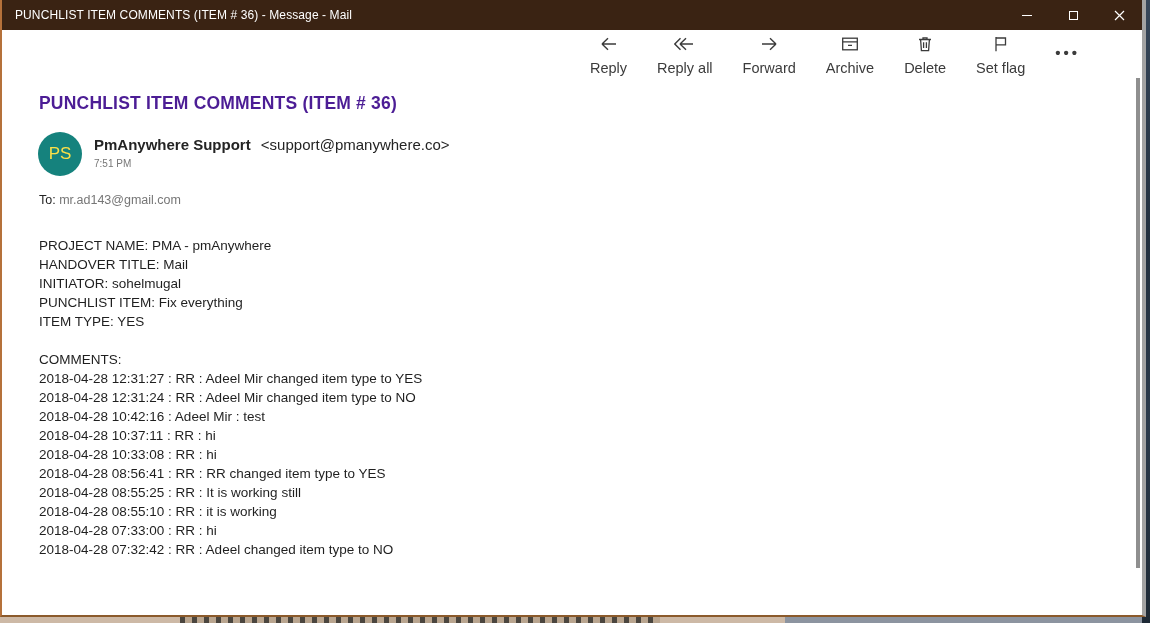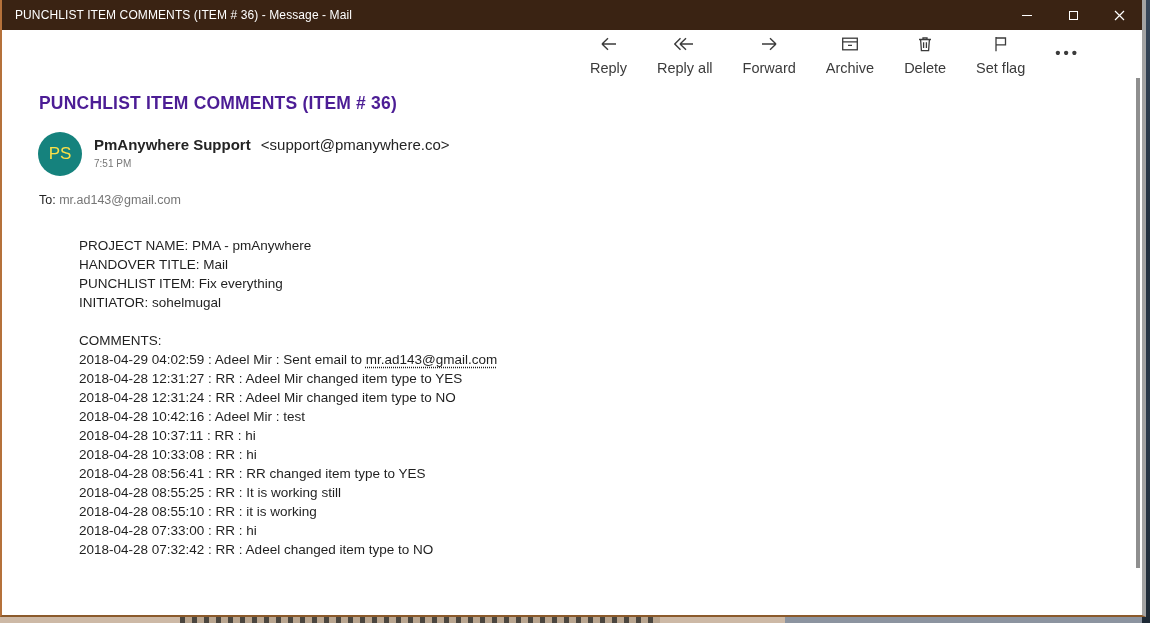--- a/index.html
+++ b/index.html
@@ -47,21 +47,21 @@
   }
   .sender-name-row { position:absolute; left:92px; top:136px; font-size:15px; color:#242424; white-space:nowrap; }
   .sender-name { font-weight:700; }
   .sender-email { font-weight:400; margin-left:6px; }
   .sender-time { position:absolute; left:92px; top:158px; font-size:10px; color:#767676; }
   .to-line { position:absolute; left:37px; top:193px; font-size:12.5px; color:#242424; }
   .to-recipient { color:#767676; }
   
   .mail-body {
     position:absolute; left:37px; top:236px; width:1060px;
-    font-size:13.5px; color:#1f1f1f; line-height:19px; white-space:nowrap;margin-left:40px;
+    font-size:13.5px; color:#1f1f1f; line-height:19px; white-space:nowrap;
   }
   .spacer { height:19px; }
   .comment-link { text-decoration:underline; text-decoration-style:dotted; text-underline-offset:3px; }
   
   .scroll-thumb {
     position:absolute; left:1134px; top:78px; width:4px; height:490px;
     background:#8f8f8f;
   }
   
   .bottom-sliver {
@@ -150,25 +150,25 @@
   <div class="sender-time">7:51 PM</div>
 
   <div class="to-line">
     <span>To:</span>
     <span class="to-recipient">mr.ad143@gmail.com</span>
   </div>
 
   <div class="mail-body">
     <div>PROJECT NAME: PMA - pmAnywhere</div>
     <div>HANDOVER TITLE: Mail</div>
+    <div>INITIATOR: sohelmugal</div>
     <div>PUNCHLIST ITEM: Fix everything</div>
-    <div>INITIATOR: sohelmugal</div>
+    <div>ITEM TYPE: YES</div>
     <div class="spacer"></div>
     <div>COMMENTS:</div>
-    <div><span>2018-04-29 04:02:59 : Adeel Mir : Sent email to </span><span class="comment-link">mr.ad143@gmail.com</span></div>
     <div>2018-04-28 12:31:27 : RR : Adeel Mir changed item type to YES</div>
     <div>2018-04-28 12:31:24 : RR : Adeel Mir changed item type to NO</div>
     <div>2018-04-28 10:42:16 : Adeel Mir : test</div>
     <div>2018-04-28 10:37:11 : RR : hi</div>
     <div>2018-04-28 10:33:08 : RR : hi</div>
     <div>2018-04-28 08:56:41 : RR : RR changed item type to YES</div>
     <div>2018-04-28 08:55:25 : RR : It is working still</div>
     <div>2018-04-28 08:55:10 : RR : it is working</div>
     <div>2018-04-28 07:33:00 : RR : hi</div>
     <div>2018-04-28 07:32:42 : RR : Adeel changed item type to NO</div>

